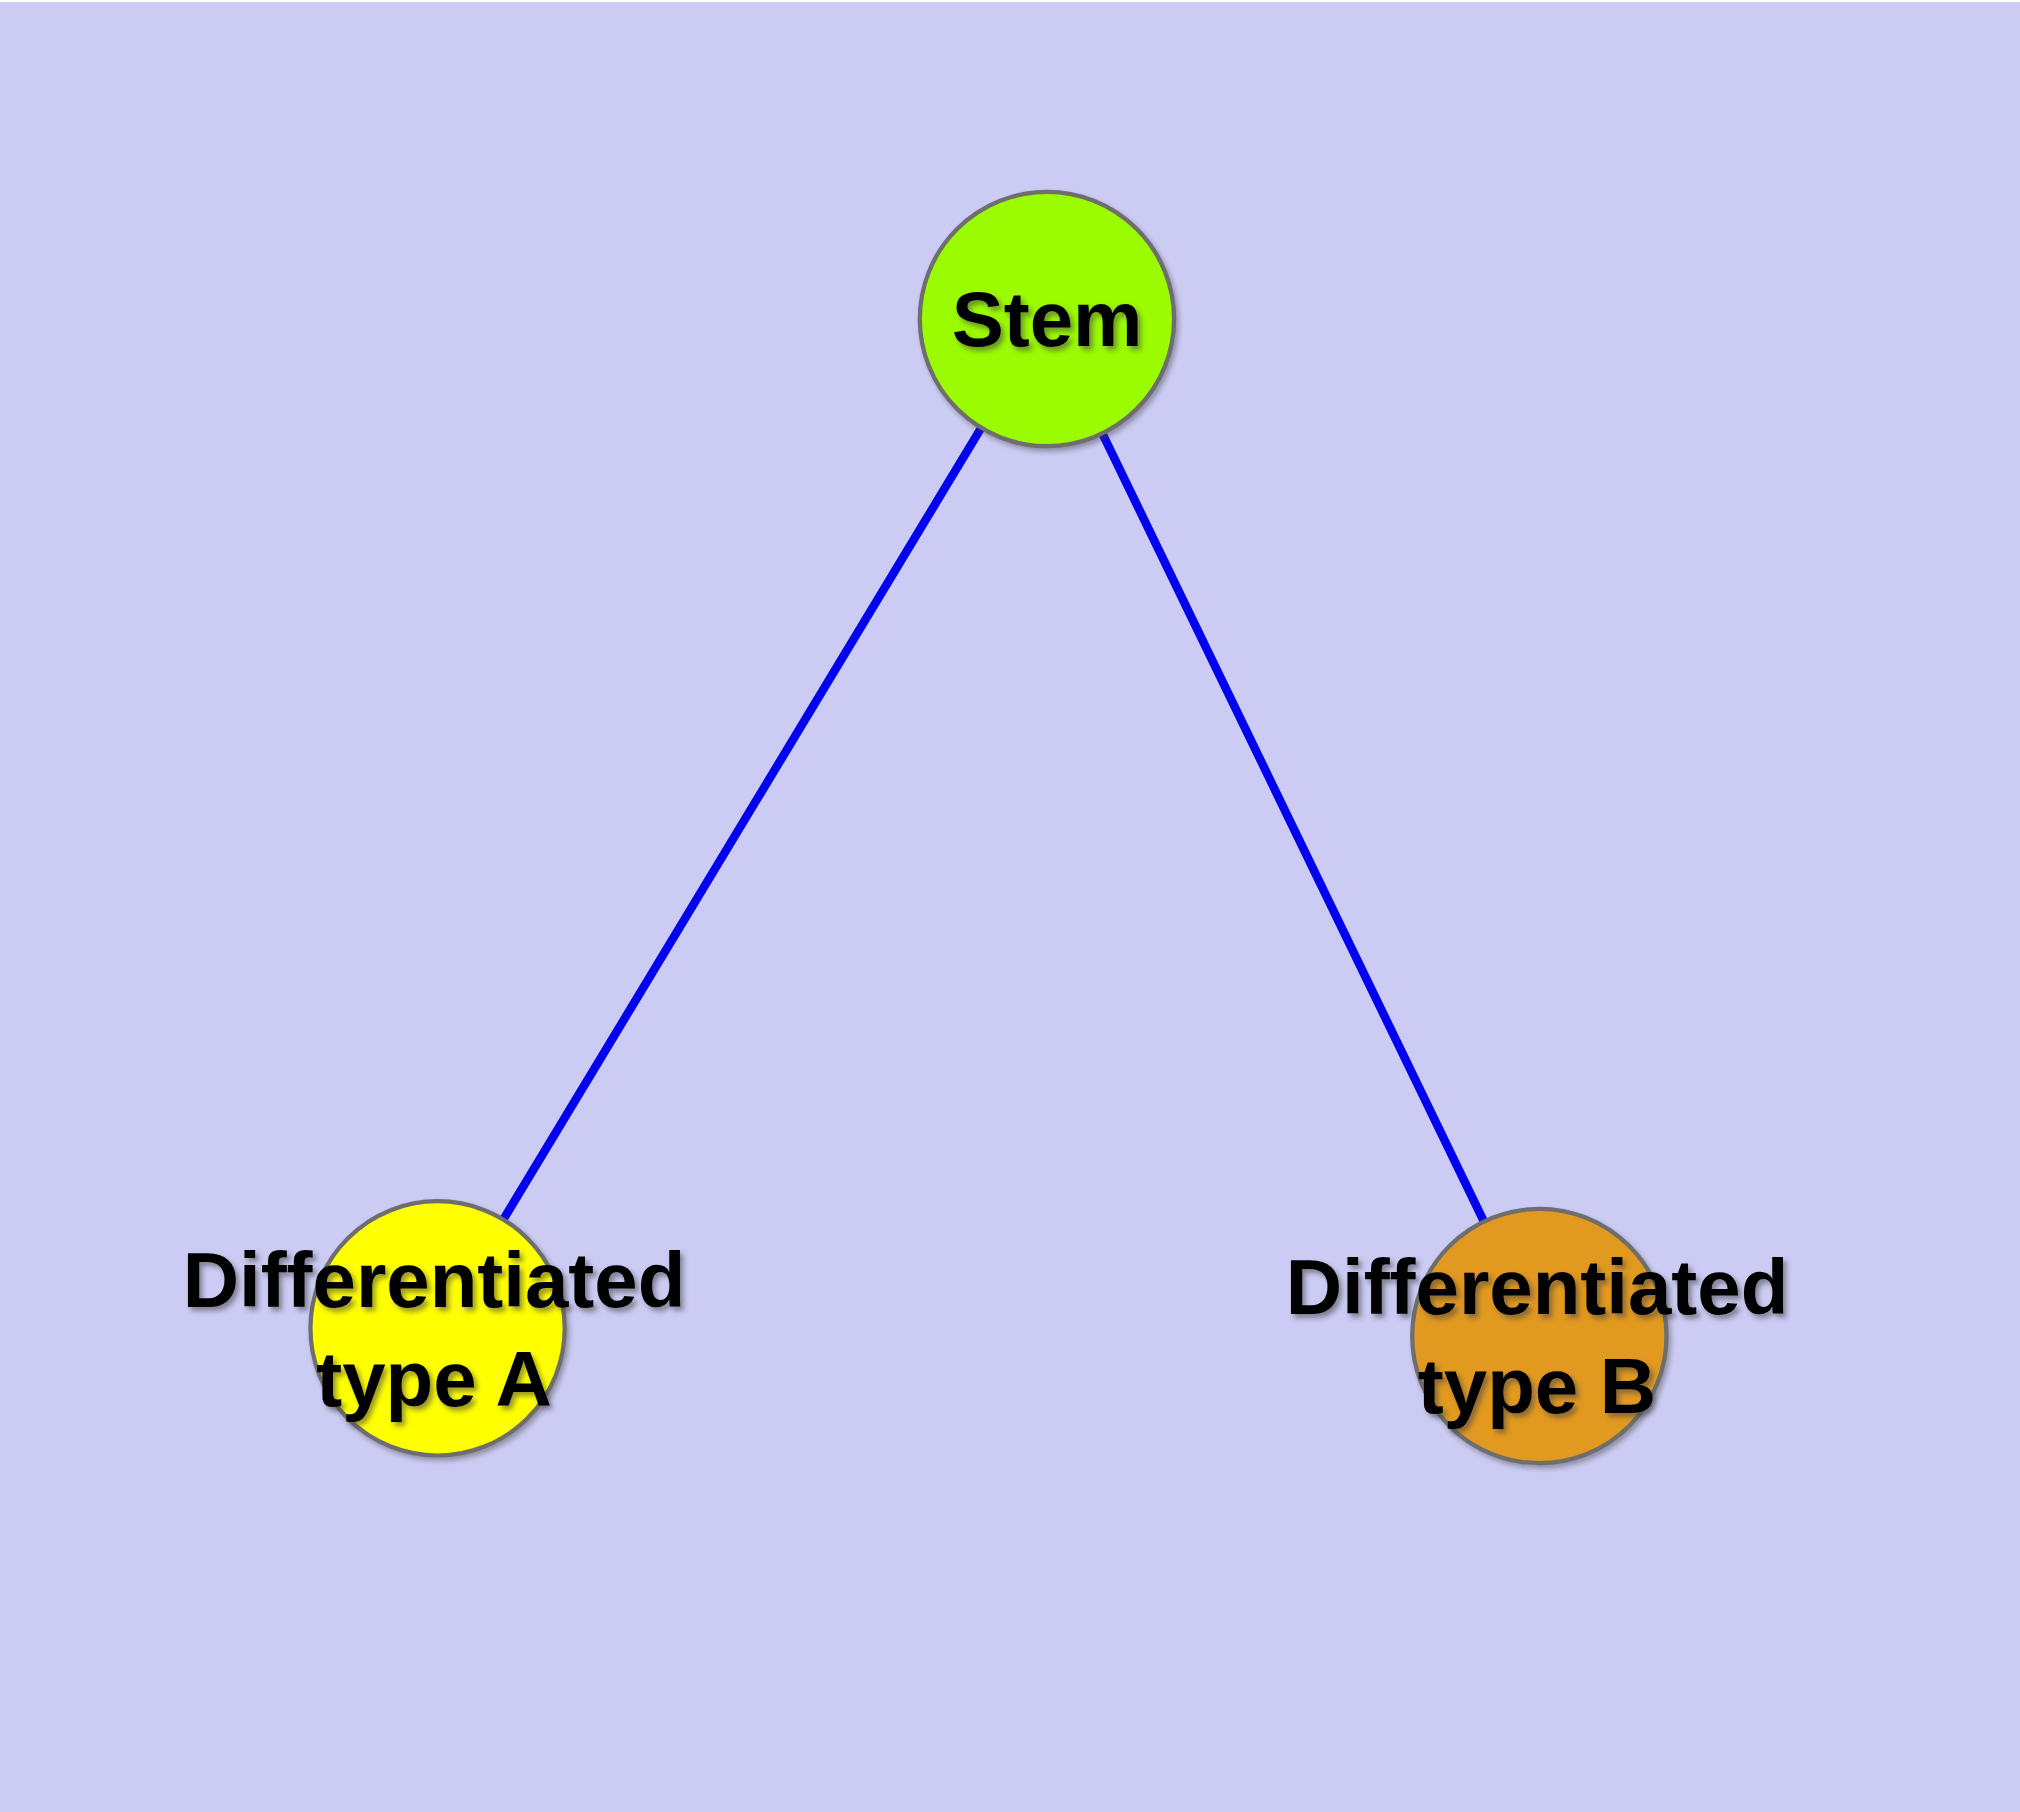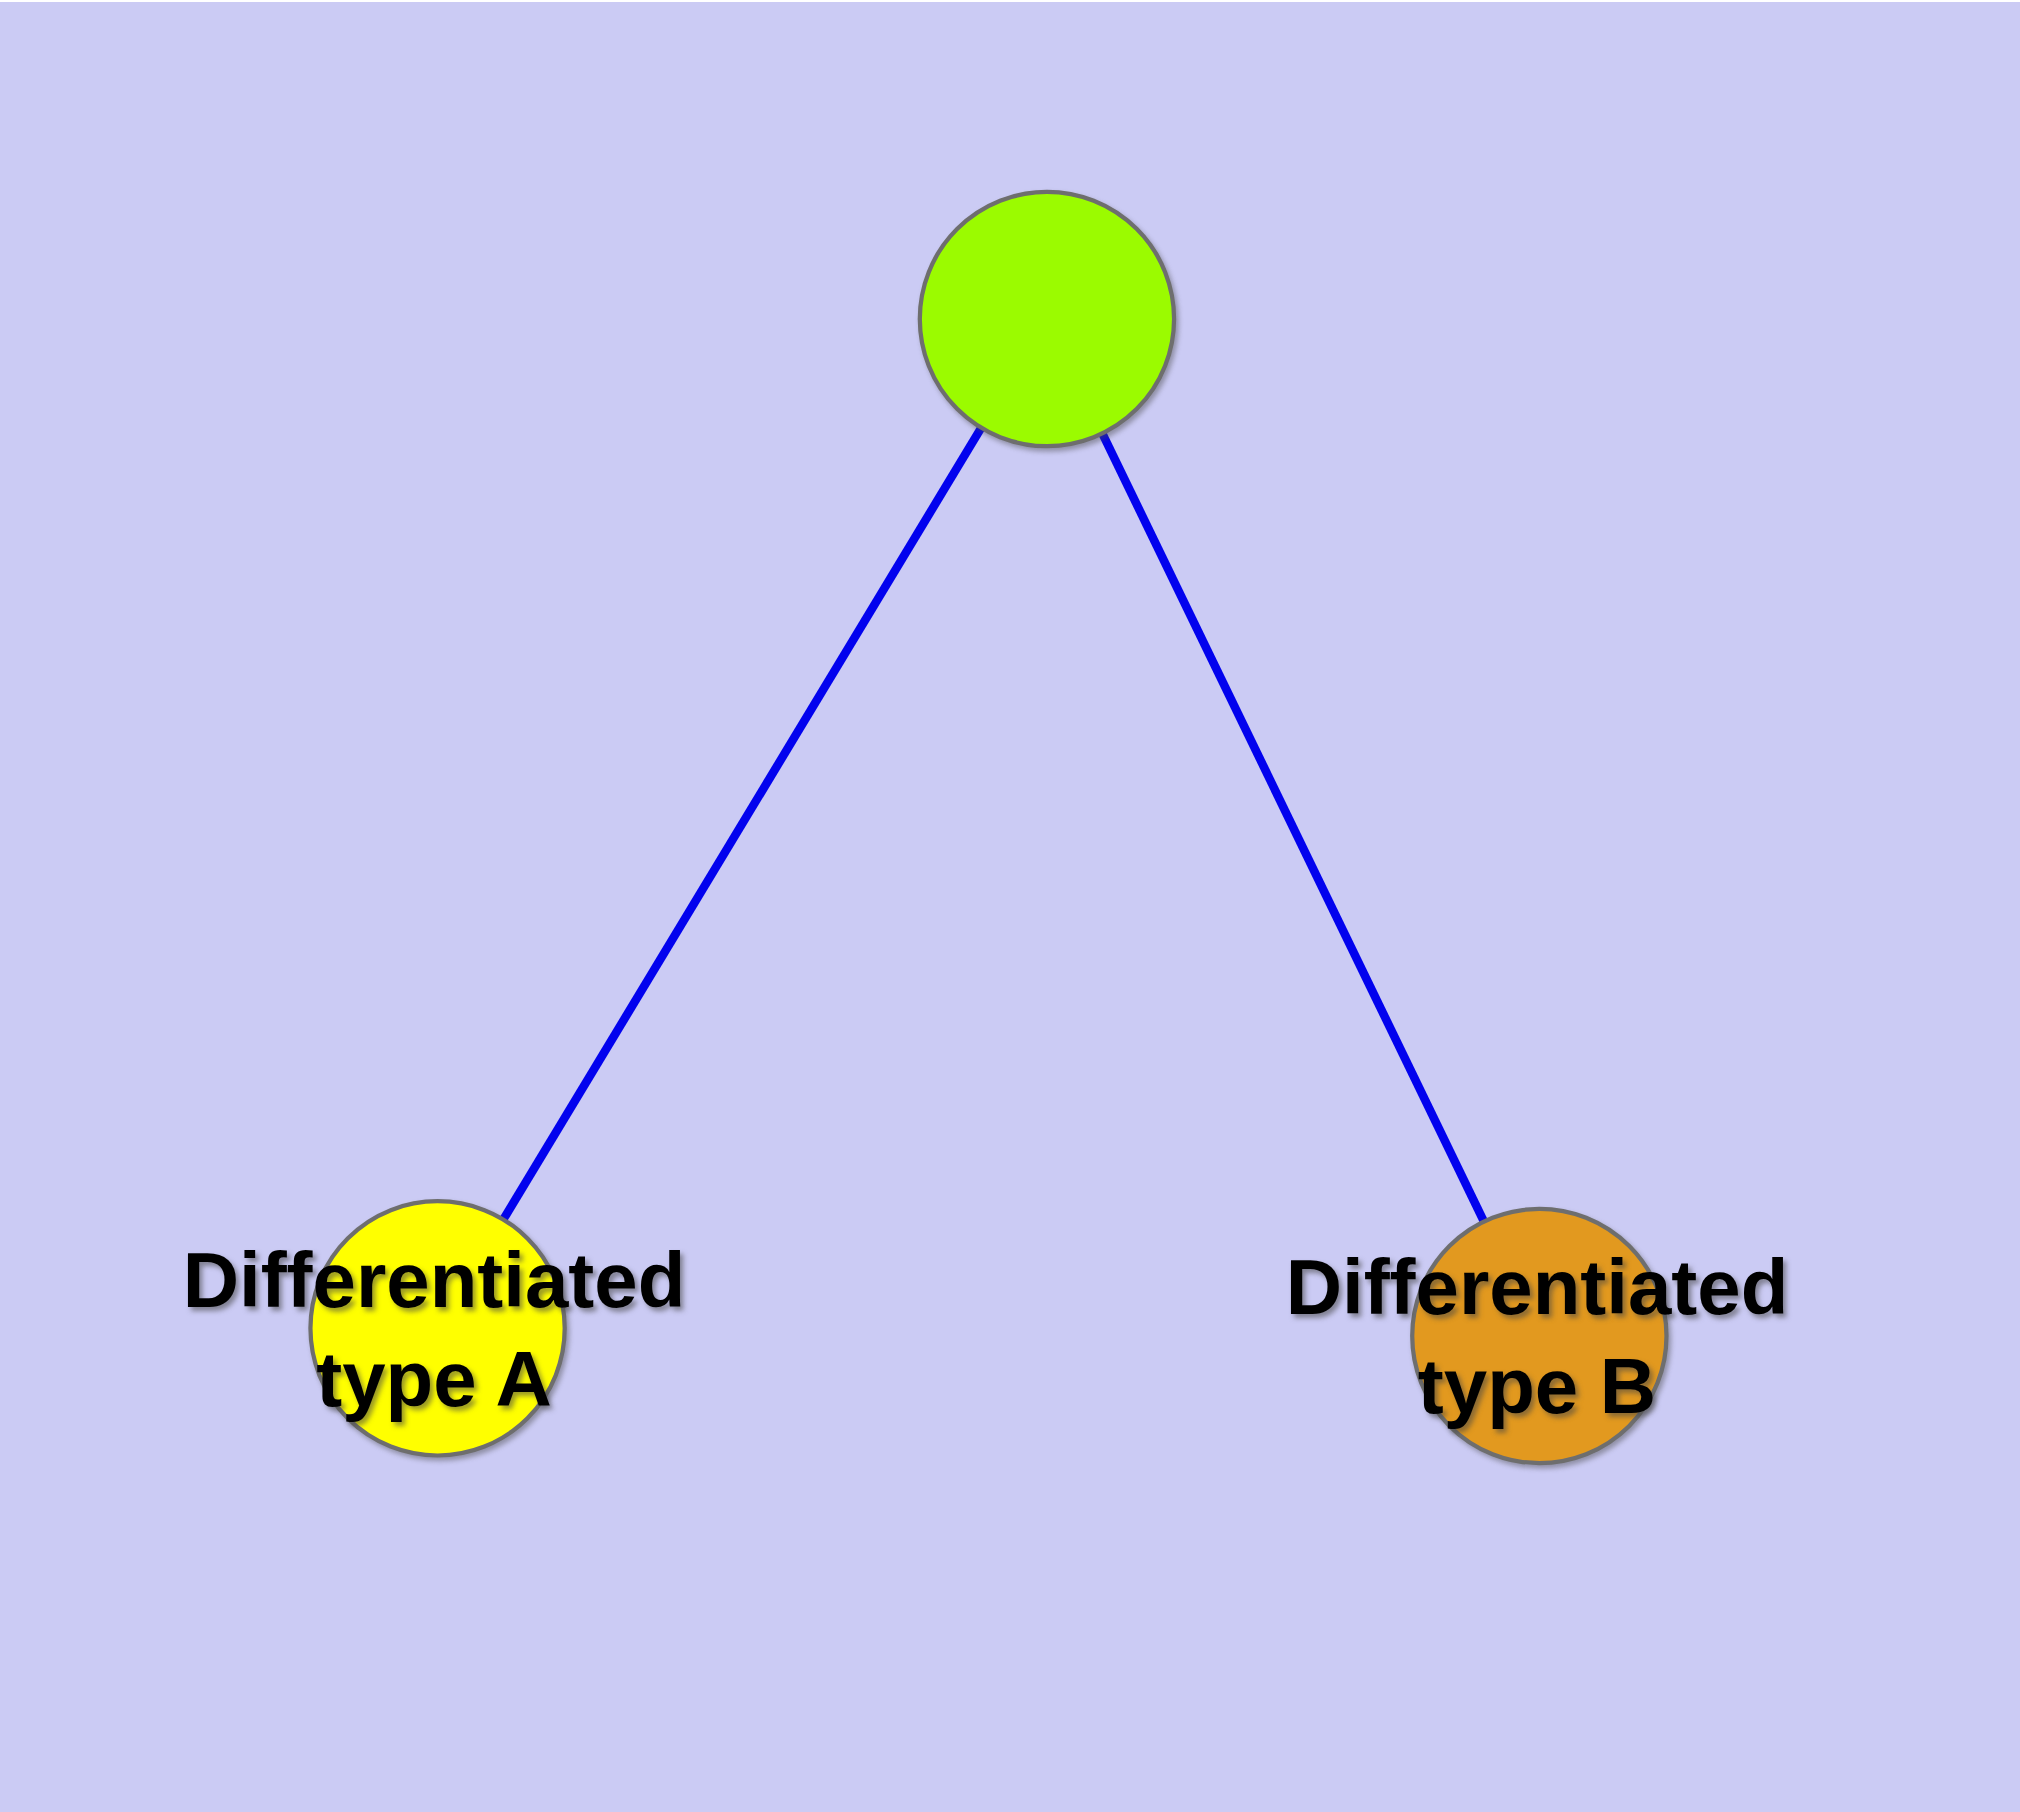--- a/index.html
+++ b/index.html
@@ -66,20 +66,21 @@
   <svg class="graph" viewBox="0 0 2384 2138" aria-hidden="true">
 
     <line class="edge" x1="1235" y1="374" x2="516" y2="1565"></line>
     <line class="edge" x1="1235" y1="374" x2="1816" y2="1574"></line>
 
     <circle class="node-circle stem" cx="1235" cy="374" r="150"></circle>
     <circle class="node-circle type-a" cx="516" cy="1565" r="150"></circle>
     <circle class="node-circle type-b" cx="1816" cy="1574" r="150"></circle>
   </svg>
 
+  <div class="node-label label-stem">Stem</div>
 
   <div class="node-label label-type-a">Differentiated
 type A</div>
 
   <div class="node-label label-type-b">Differentiated
 type B</div>
 
 </div>
 
 

